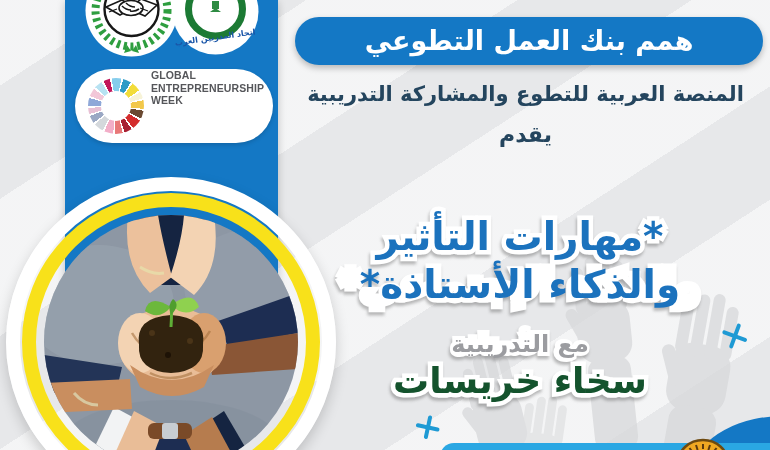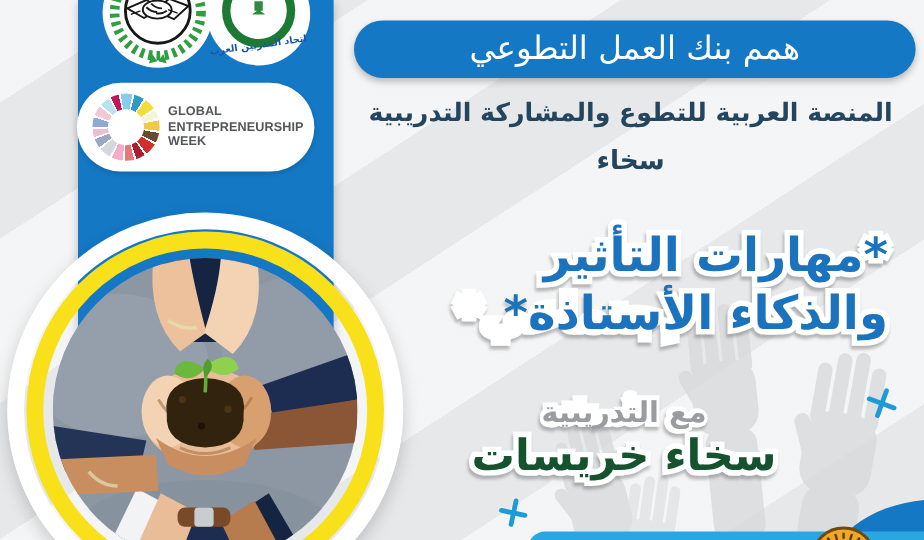--- a/index.html
+++ b/index.html
@@ -17,22 +17,22 @@
   }
   .abs{position:absolute;}
 
   
   .ribbon{left:65px;top:0;width:213px;height:372px;background:#1478c5;z-index:2;
           box-shadow:0 2px 8px rgba(0,0,0,.22);}
 
   
   .logo-circle{z-index:3;}
   .gew-pill{
-    left:64px;top:69px;width:198px;height:74px;background:#fff;border-radius:37px;
-    z-index:3;display:flex;align-items:center;box-shadow:0 2px 4px rgba(0,0,0,.15);
+    left:75px;top:69px;width:198px;height:74px;background:#fff;border-radius:37px;
+    z-index:3;display:flex;align-items:flex-start;box-shadow:0 2px 4px rgba(0,0,0,.15);
   }
   .gew-ring{
     position:absolute;left:13px;top:9px;width:56px;height:56px;border-radius:50%;
     background:conic-gradient(from -90deg,
       #8fa8d8 0deg 17deg,#fff 17deg 21deg,
       #f2c7d8 21deg 38deg,#fff 38deg 42deg,
       #b8e2f2 42deg 59deg,#fff 59deg 63deg,
       #c2175b 63deg 77deg,#fff 77deg 81deg,
       #86cdec 81deg 101deg,#fff 101deg 105deg,
       #2e9bc6 105deg 122deg,#fff 122deg 126deg,
@@ -60,35 +60,35 @@
   .ring-yellow{left:22px;top:193px;width:270px;height:270px;border:14px solid #f8e11a;
                border-radius:50%;z-index:2;}
   .photo{left:44px;top:215px;width:254px;height:254px;border-radius:50%;overflow:hidden;z-index:2;}
 
   
   .title-pill{
     left:295px;top:17px;width:468px;height:48px;background:#1478c5;border-radius:24px;
     z-index:3;display:flex;align-items:center;justify-content:center;
     box-shadow:0 3px 6px rgba(0,0,0,.25);
   }
-  .title-pill span{color:#fff;font-weight:400;font-size:27px;line-height:48px;}
+  .title-pill span{color:#fff;font-weight:700;font-size:27px;line-height:48px;}
   .navy{color:#24455e;font-weight:700;text-align:center;z-index:3;}
   .subtitle{left:281px;top:78px;width:489px;font-size:21px;line-height:32px;}
   .presents{left:281px;top:120px;width:489px;font-size:22px;line-height:30px;}
   .workshop-label{left:281px;top:150px;width:489px;font-size:29px;line-height:42px;}
 
   .outline-wrap{z-index:3;text-align:center;
     filter:drop-shadow(-1px 3px 1.5px rgba(80,80,80,.38));}
   .outline-text{position:relative;z-index:0;display:block;font-weight:700;}
   .outline-text::before{
     content:attr(data-text);position:absolute;left:0;top:0;width:100%;z-index:-1;
     color:#fff;-webkit-text-stroke:9px #fff;
   }
-  .workshop-title{left:300px;top:190px;width:440px;color:#1b72bd;
-                  font-size:39px;line-height:48px;text-align:right;}
+  .workshop-title{left:300px;top:213px;width:440px;color:#1b72bd;
+                  font-size:39px;line-height:48px;}
   .with-wrap{left:330px;top:327px;width:380px;color:#9b9ca0;font-size:24px;line-height:34px;}
   .with-wrap .outline-text::before{-webkit-text-stroke:8px #fff;}
   .name-wrap{left:330px;top:356px;width:380px;color:#14532d;font-size:36px;line-height:50px;}
 
   
   .hands-bg{left:430px;top:250px;z-index:1;opacity:.7;}
   .xmark{z-index:3;width:26px;height:26px;}
   .xmark::before,.xmark::after{content:"";position:absolute;left:11px;top:0;width:3.5px;
     height:26px;background:#1e9ad4;border-radius:2px;}
   .xmark::after{transform:rotate(90deg);}
@@ -210,21 +210,21 @@
         <path d="M127,100 q-4,-10 2,-16 q8,6 -2,16" fill="#4f9e2e"></path>
       </g>
     </svg>
   </div>
 
   <div class="abs title-pill">
     <span dir="rtl">همم بنك العمل التطوعي</span>
   </div>
 
   <div class="abs navy subtitle" dir="rtl">المنصة العربية للتطوع والمشاركة التدريبية</div>
-  <div class="abs navy presents" dir="rtl">سخاء</div>
+  <div class="abs navy presents" dir="rtl">يقدم</div>
 
   <div class="abs outline-wrap workshop-title">
     <span class="outline-text" dir="rtl" data-text="*مهارات التأثير">*مهارات التأثير</span>
     <span class="outline-text" dir="rtl" data-text="والذكاء الإجتماعي*">والذكاء الأستاذة*</span>
   </div>
 
   <div class="abs outline-wrap with-wrap">
     <span class="outline-text" dir="rtl" data-text="مع الأستاذة">مع التدريبية</span>
   </div>
   <div class="abs outline-wrap name-wrap">

